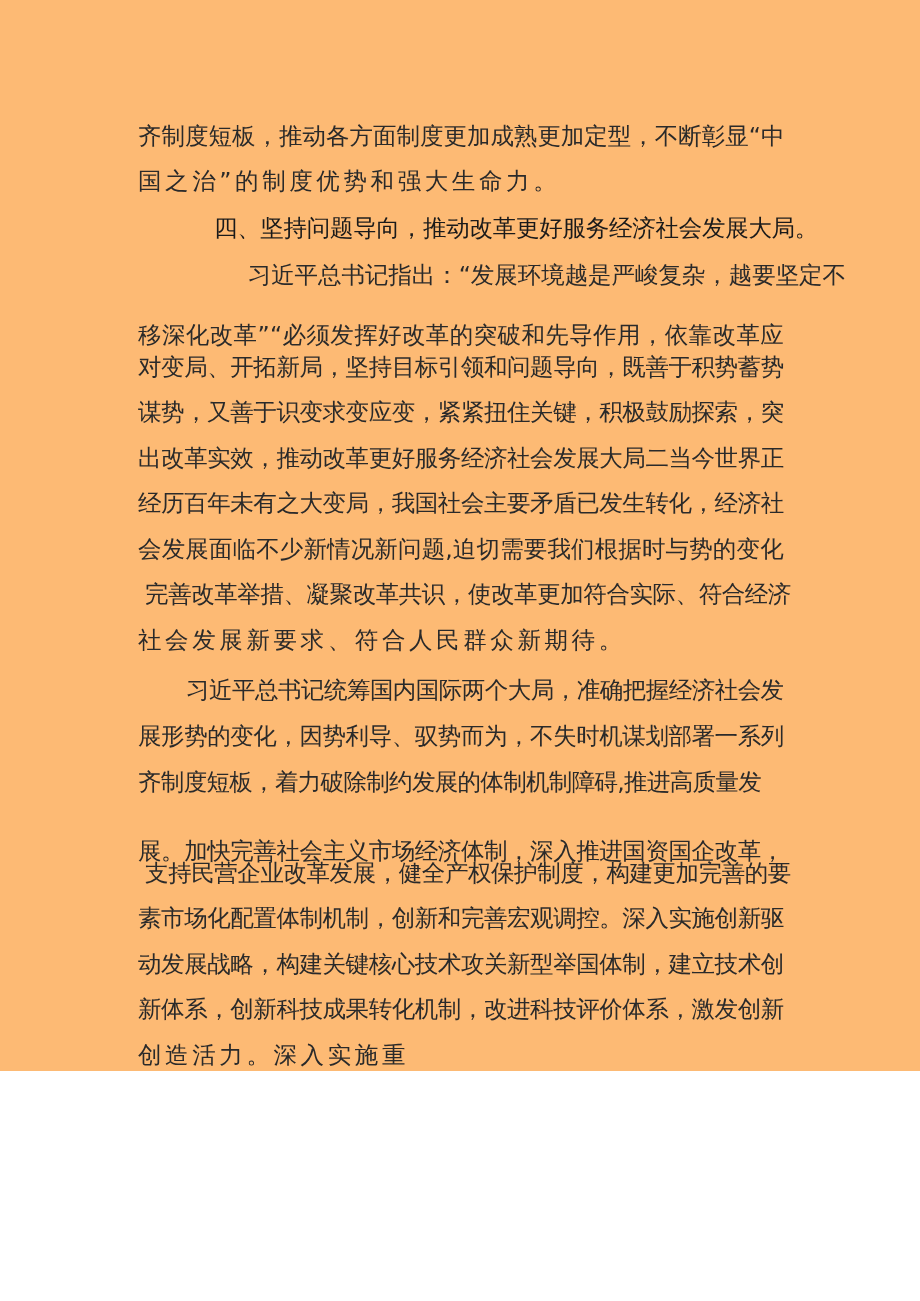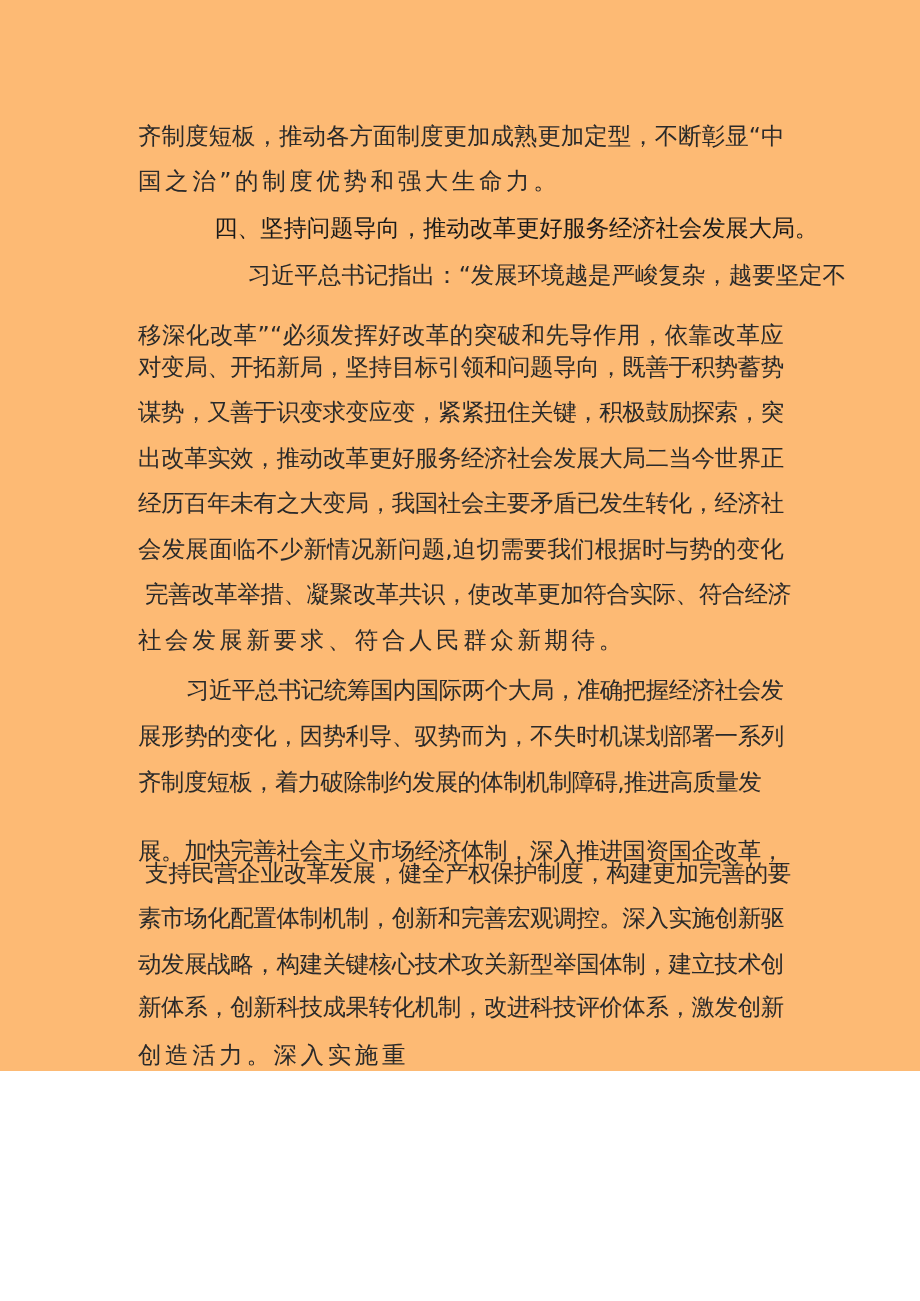--- a/index.html
+++ b/index.html
@@ -59,16 +59,16 @@
     <div class="line" style="top: 534px; letter-spacing: 0.135714px;">会发展面临不少新情况新问题,迫切需要我们根据时与势的变化</div>
     <div class="line" style="top: 579px; letter-spacing: -0.435714px; text-align: center;">完善改革举措、凝聚改革共识，使改革更加符合实际、符合经济</div>
     <div class="line" style="top: 625px;">社会发展新要求、符合人民群众新期待。</div>
     <div class="line indent" style="top: 675px; letter-spacing: -0.515385px;">习近平总书记统筹国内国际两个大局，准确把握经济社会发</div>
     <div class="line" style="top: 721px; letter-spacing: -0.435714px;">展形势的变化，因势利导、驭势而为，不失时机谋划部署一系列</div>
     <div class="line" style="top: 767px; letter-spacing: -0.675862px;">齐制度短板，着力破除制约发展的体制机制障碍,推进高质量发</div>
     <div class="line" style="top: 812px; letter-spacing: -0.435714px; margin-top: 24px;">展。加快完善社会主义市场经济体制，深入推进国资国企改革，</div>
     <div class="line" style="top: 858px; letter-spacing: -0.435714px; text-align: center;">支持民营企业改革发展，健全产权保护制度，构建更加完善的要</div>
     <div class="line" style="top: 903px; letter-spacing: -0.435714px;">素市场化配置体制机制，创新和完善宏观调控。深入实施创新驱</div>
     <div class="line" style="top: 949px; letter-spacing: -0.435714px;">动发展战略，构建关键核心技术攻关新型举国体制，建立技术创</div>
-    <div class="line" style="top: 994px; letter-spacing: -0.435714px; font-family: Liberation Mono, monospace;">新体系，创新科技成果转化机制，改进科技评价体系，激发创新</div>
+    <div class="line" style="top: 994px; letter-spacing: -0.435714px;">新体系，创新科技成果转化机制，改进科技评价体系，激发创新</div>
     <div class="line" style="top: 1040px;">创造活力。深入实施重</div>
   </div>
 </div>
 
 </body></html>

